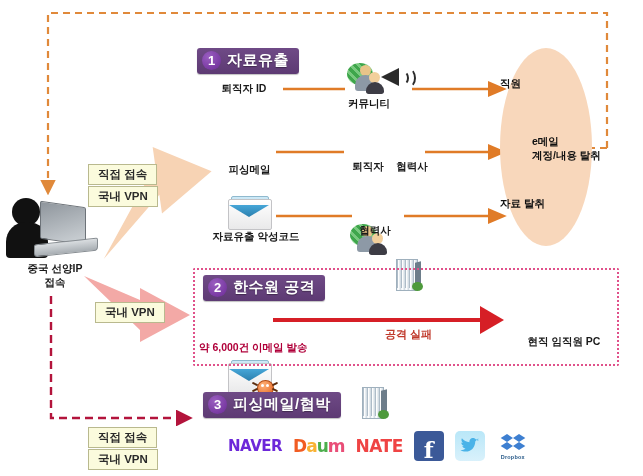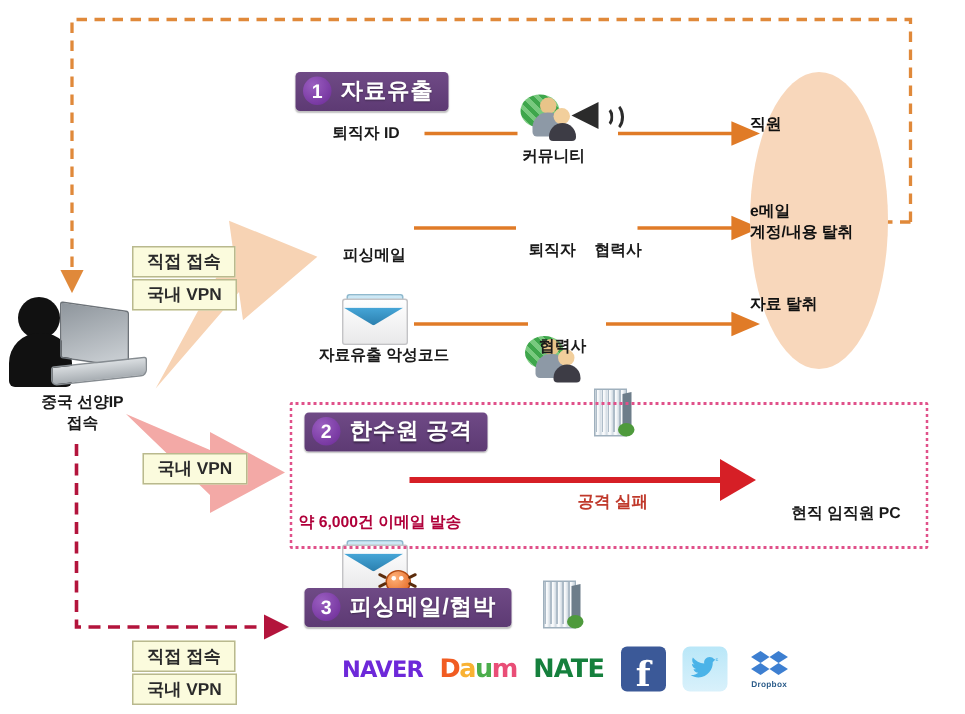--- a/index.html
+++ b/index.html
@@ -137,21 +137,21 @@
     position:absolute;left:28px;top:45px;width:62px;height:11px;
     background:linear-gradient(180deg,#d9dde0,#a7adb2);
     border:1px solid #868c91;border-radius:2px 2px 4px 4px;
     transform:skewY(-6deg);
   }
 
   
   .logos{position:absolute;display:flex;align-items:center;gap:11px;}
   .lg-naver{font-size:15px;font-weight:bold;color:#6d28d9;letter-spacing:-.5px;font-family:"DejaVu Sans",sans-serif;}
   .lg-daum{font-size:17px;font-weight:bold;letter-spacing:-1px;font-family:"DejaVu Sans",sans-serif;}
-  .lg-nate{font-size:17px;font-weight:bold;color:#15803d;letter-spacing:-.5px;font-family:"DejaVu Sans",sans-serif;}
+  .lg-nate{font-size:17px;font-weight:bold;color:#ef4444;letter-spacing:-.5px;font-family:"DejaVu Sans",sans-serif;}
   .lg-fb{
     width:30px;height:30px;border-radius:4px;background:#3b5998;
     color:#fff;font-size:23px;font-weight:bold;font-family:"DejaVu Serif",serif;
     display:flex;align-items:flex-end;justify-content:center;line-height:1;
   }
   .lg-tw{
     width:30px;height:30px;border-radius:5px;
     background:linear-gradient(180deg,#b9e7f8,#d9f1fb);
     display:flex;align-items:center;justify-content:center;
   }
@@ -288,21 +288,21 @@
       <div class="bld-lines"></div>
       <div class="bld-side"></div>
       <div class="bush"></div>
   </div>
   <div class="abs cap" style="left:350px;top:224px;width:50px;">협력사</div>
 
   <div class="abs ellipse" style="left:500px;top:48px;width:92px;height:198px;">
     <div class="elltxt" style="top:28px;">
       <div>직원</div>
     </div>
-    <div class="elltxt" style="top:86px;">
+    <div class="elltxt" style="top:86px;padding-left:32px;">
       <div>e메일</div>
       <div>계정/내용 탈취</div>
     </div>
     <div class="elltxt" style="top:148px;">
       <div>자료 탈취</div>
     </div>
   </div>
 
   <div class="abs dotbox" style="left:193px;top:268px;width:426px;height:98px;"></div>
 

